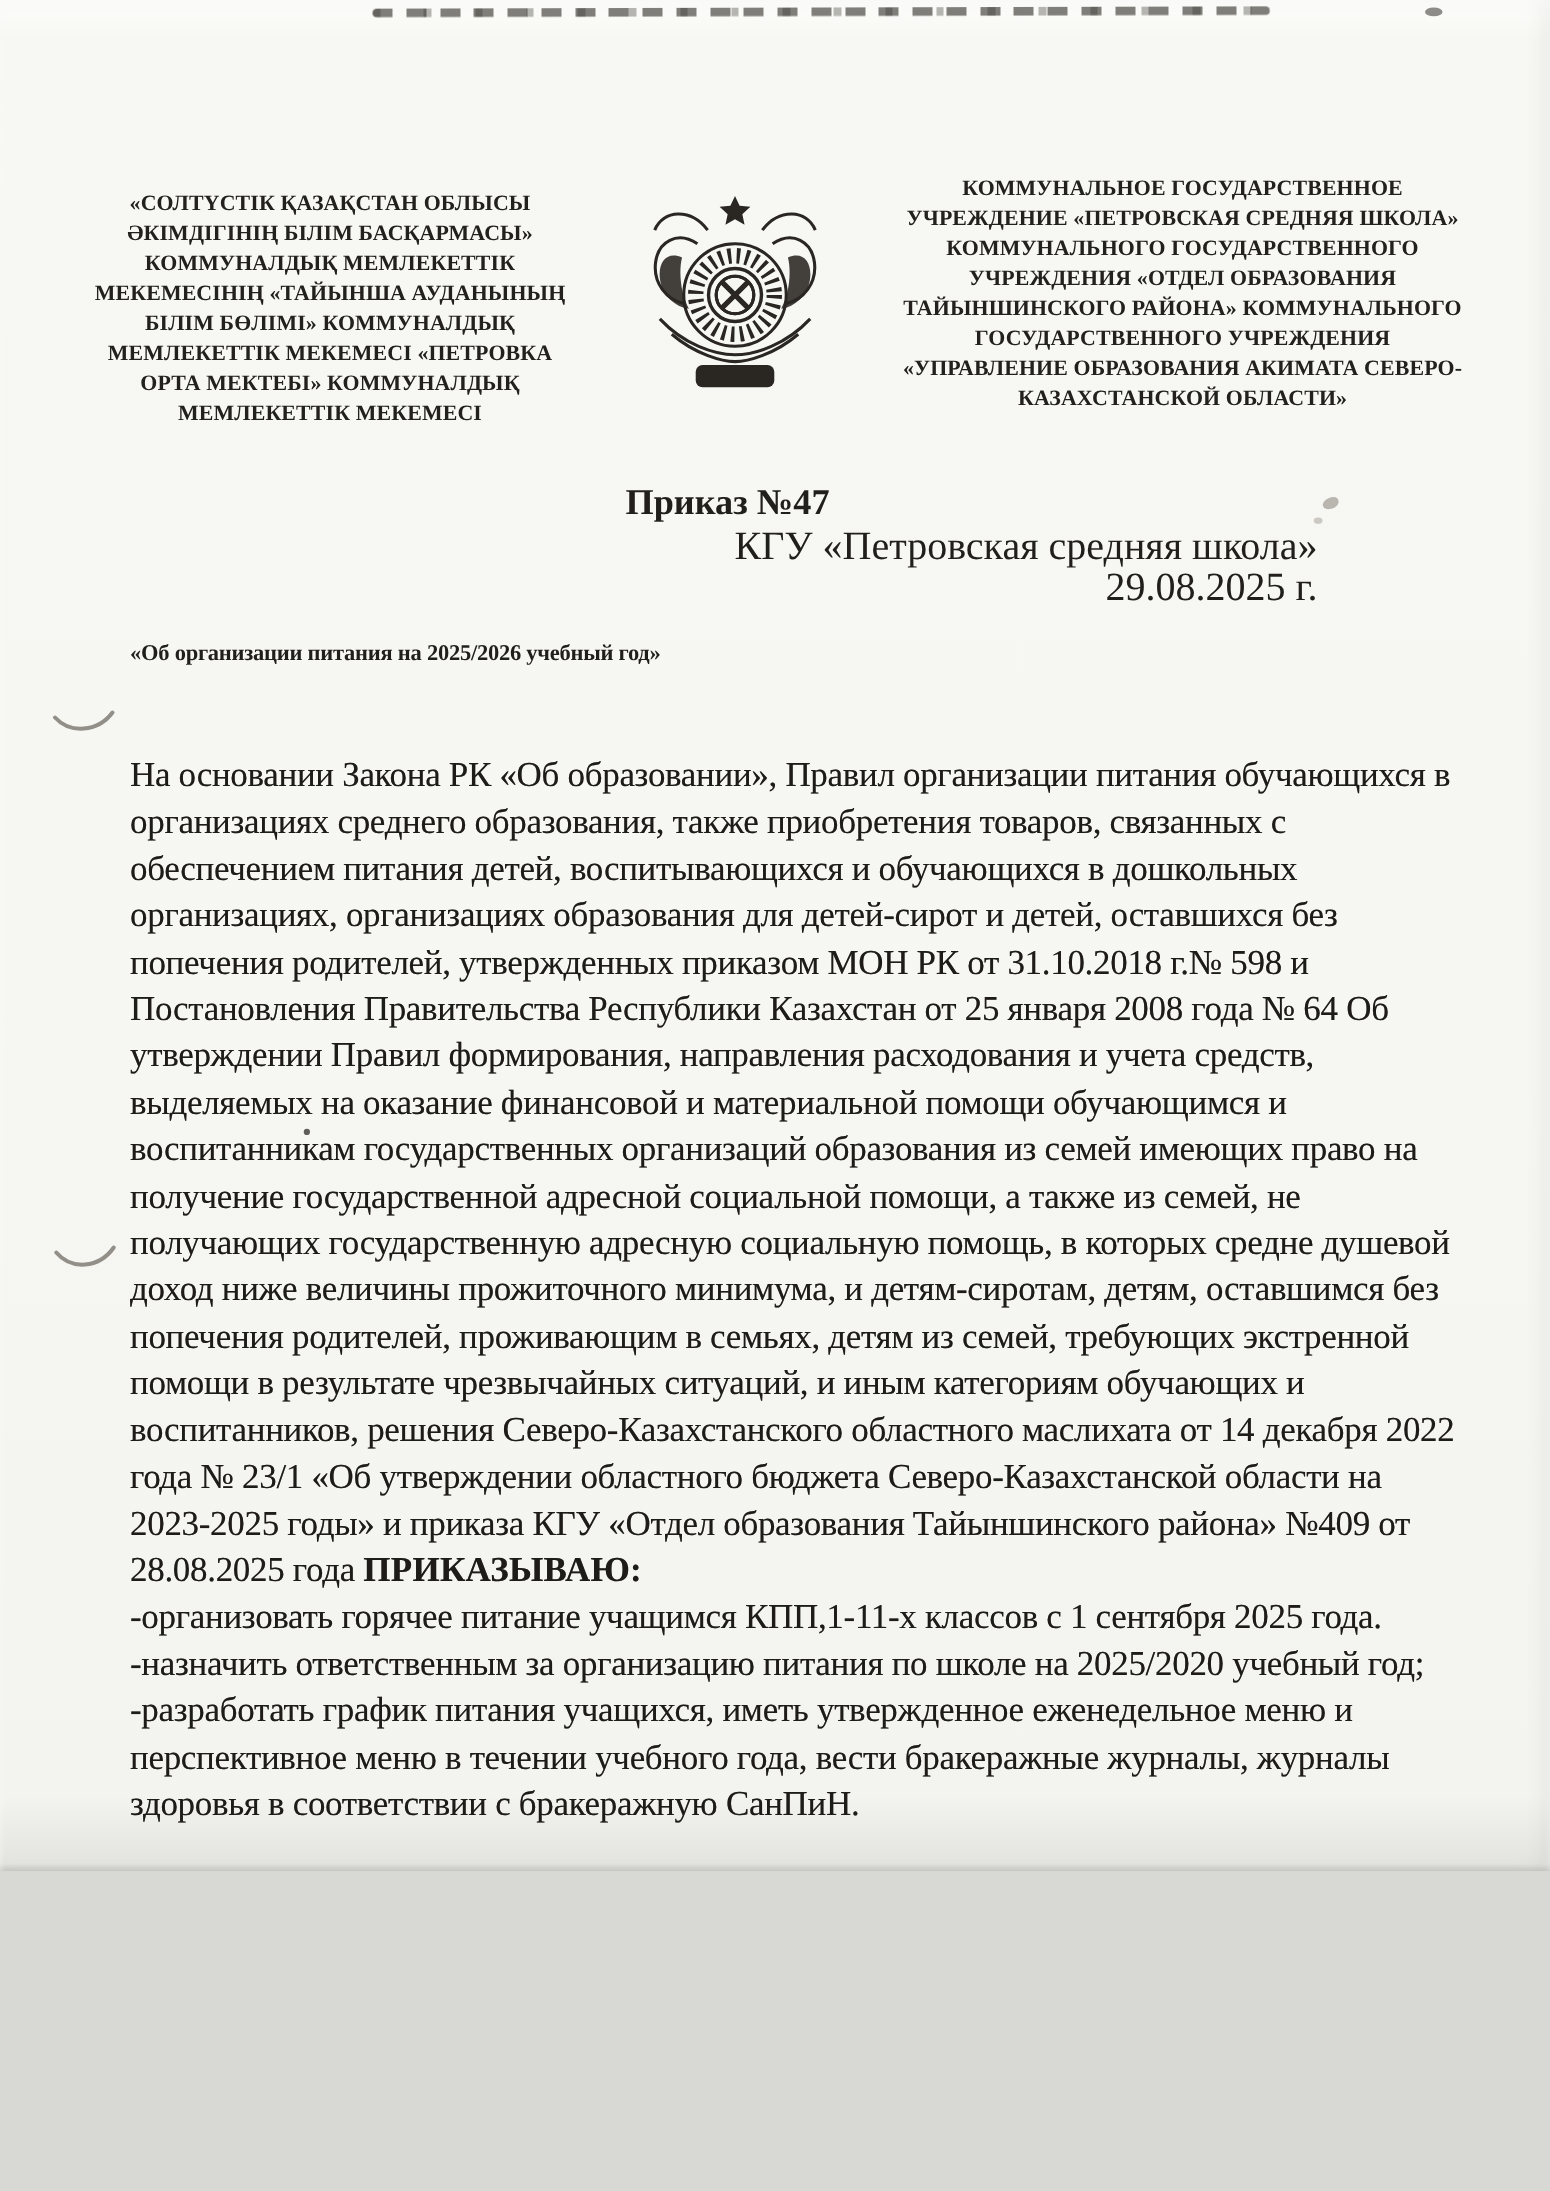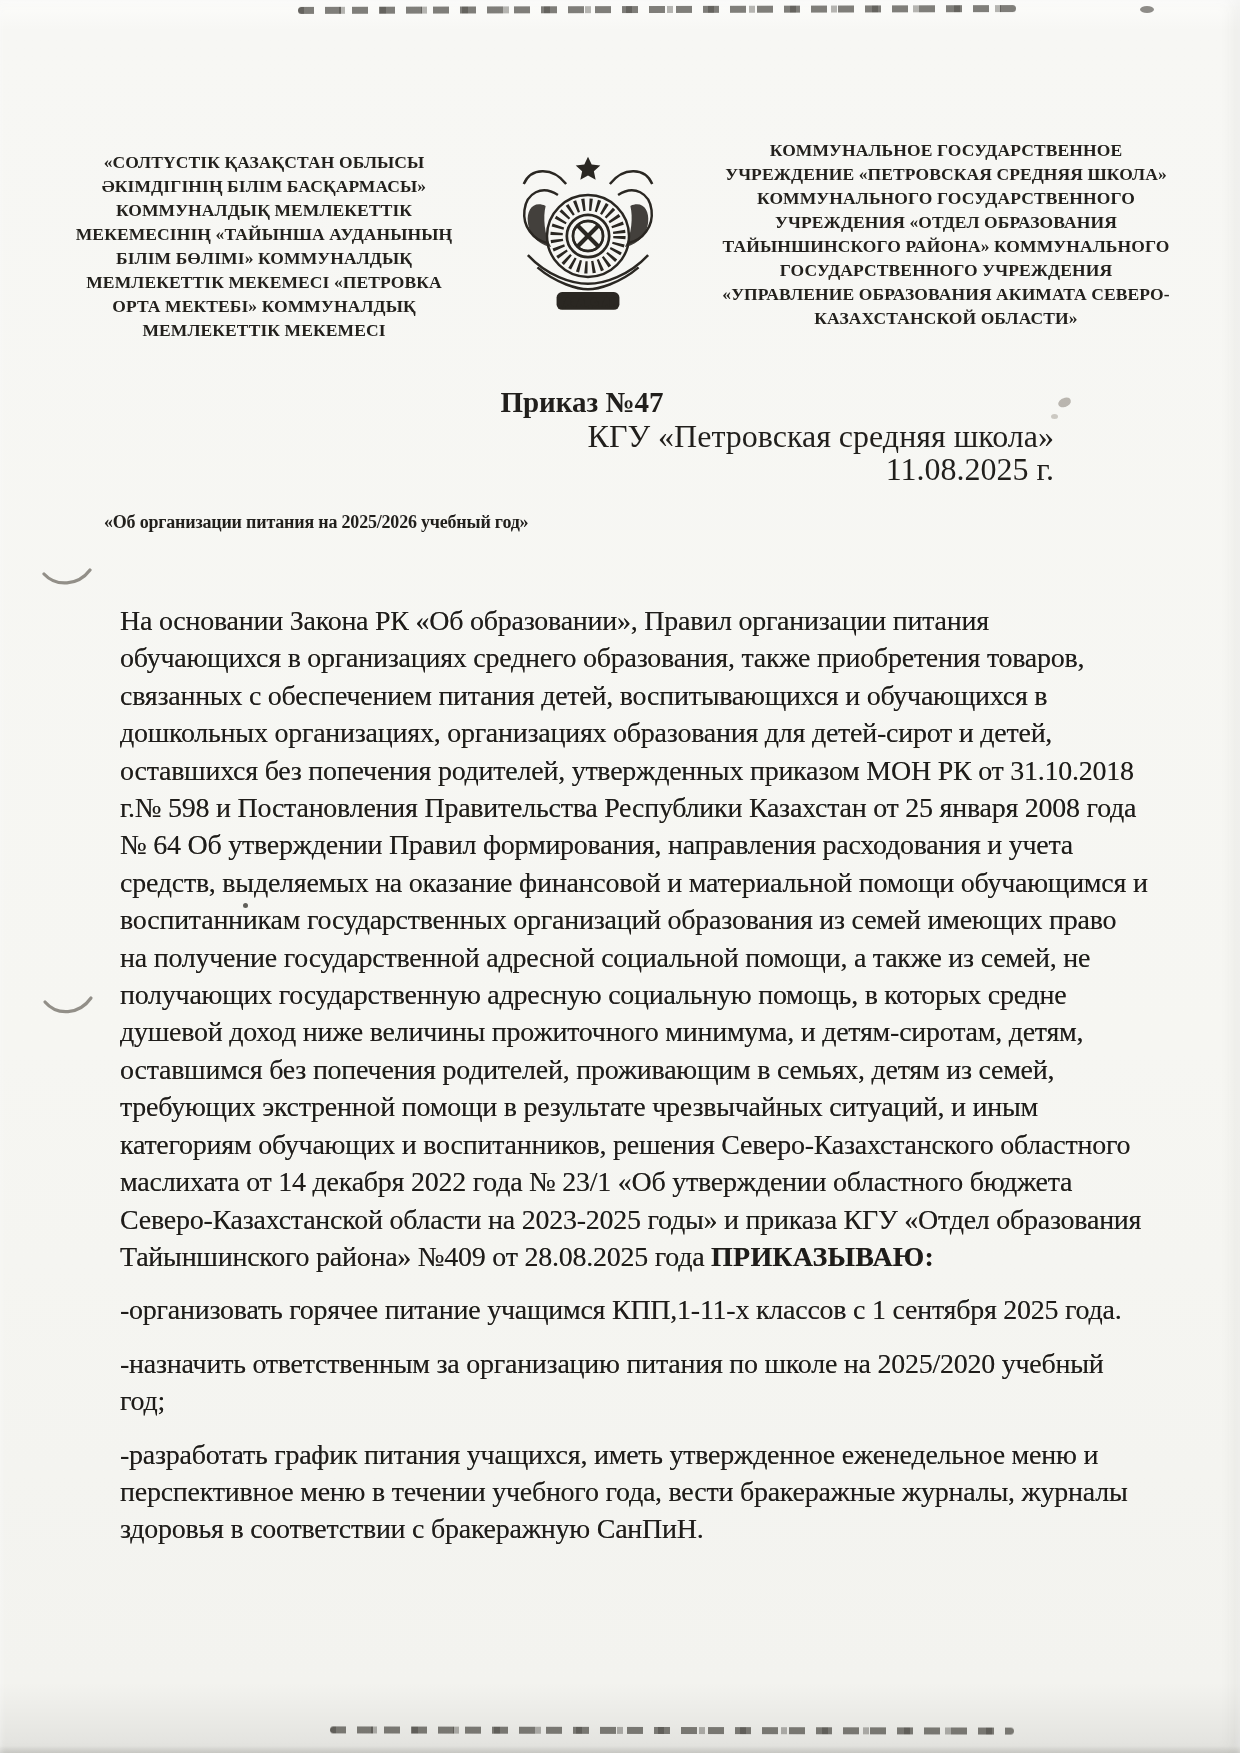--- a/index.html
+++ b/index.html
@@ -1,18 +1,18 @@
 <!DOCTYPE html>
 <html><head>
 <meta charset="utf-8">
 <style>
   html,body{margin:0;padding:0;background:#d8d8d4;}
   .page{
     position:relative;
-    width:1240px;height:1753px;
+    width:1240px;height:1497px;
     margin:0 auto;
     background:linear-gradient(180deg,#fdfdfb 0px,#f7f7f4 30px,#f6f6f2 60%,#f3f3ef 96%,#e3e3df 99.6%,#c9c9c4 100%);
     box-shadow:inset -8px 0 14px rgba(60,60,55,.05), inset 0 4px 6px rgba(255,255,255,.6);
     overflow:hidden;
     color:#211f1c;
     font-family:"Liberation Serif", serif;
   }
   
   .streak{
     position:absolute;height:7px;border-radius:4px;
@@ -52,21 +52,21 @@
   .issuer-block{text-align:right;padding-right:186px;font-size:32px;line-height:33px;margin-top:2px;}
   .subject{margin:18px 78px 0 104px;font-weight:bold;font-size:18px;line-height:36px;letter-spacing:-.2px;}
 
   
   .doc-body{
     margin:62px 76px 0 104px;
     font-size:28px;line-height:37.4px;letter-spacing:-.25px;
     color:#1e1c19;
     text-shadow:0 0 .5px rgba(30,28,25,.55);
   }
-  .doc-body p, .doc-body div{margin:16px;padding:0;}
+  .doc-body p, .doc-body div{margin:0;padding:0;}
   .decree{font-weight:bold;letter-spacing:.2px;}
 </style>
 </head>
 <body>
 
 <div class="page">
 
   <div class="streak streak-top"></div>
   <div class="streak streak-bottom"></div>
   <div class="corner-dot"></div>
@@ -121,21 +121,21 @@
       </span>
     </div>
 
     <div class="org org-right">КОММУНАЛЬНОЕ ГОСУДАРСТВЕННОЕ УЧРЕЖДЕНИЕ «ПЕТРОВСКАЯ СРЕДНЯЯ ШКОЛА» КОММУНАЛЬНОГО ГОСУДАРСТВЕННОГО УЧРЕЖДЕНИЯ «ОТДЕЛ ОБРАЗОВАНИЯ ТАЙЫНШИНСКОГО РАЙОНА» КОММУНАЛЬНОГО ГОСУДАРСТВЕННОГО УЧРЕЖДЕНИЯ «УПРАВЛЕНИЕ ОБРАЗОВАНИЯ АКИМАТА СЕВЕРО-КАЗАХСТАНСКОЙ ОБЛАСТИ»</div>
   </div>
 
   <div class="order-title">Приказ №47</div>
 
   <div class="issuer-block">
     <div>КГУ «Петровская средняя школа»</div>
-    <div>11.08.2025 г.</div>
+    <div>29.08.2025 г.</div>
   </div>
 
   <div class="subject">«Об организации питания на 2025/2026 учебный год»</div>
 
   <div class="doc-body">
     <p><span>На основании Закона РК «Об образовании», Правил организации питания обучающихся в организациях среднего образования, также приобретения товаров, связанных с обеспечением питания детей, воспитывающихся и обучающихся в дошкольных организациях, организациях образования для детей-сирот и детей, оставшихся без попечения родителей, утвержденных приказом МОН РК от 31.10.2018 г.№ 598 и Постановления Правительства Республики Казахстан от 25 января 2008 года № 64 Об утверждении Правил формирования, направления расходования и учета средств, выделяемых на оказание финансовой и материальной помощи обучающимся и воспитанникам государственных организаций образования из семей имеющих право на получение государственной адресной социальной помощи, а также из семей, не получающих государственную адресную социальную помощь, в которых средне душевой доход ниже величины прожиточного минимума, и детям-сиротам, детям, оставшимся без попечения родителей, проживающим в семьях, детям из семей, требующих экстренной помощи в результате чрезвычайных ситуаций, и иным категориям обучающих и воспитанников, решения Северо-Казахстанского областного маслихата от 14 декабря 2022 года № 23/1 «Об утверждении областного бюджета Северо-Казахстанской области на 2023-2025 годы» и приказа КГУ «Отдел образования Тайыншинского района» №409 от 28.08.2025 года</span> <span class="decree">ПРИКАЗЫВАЮ:</span></p>
     <div>-организовать горячее питание учащимся КПП,1-11-х классов с 1 сентября 2025 года.</div>
     <div>-назначить ответственным за организацию питания по школе на 2025/2020 учебный год;</div>
     <div>-разработать график питания учащихся, иметь утвержденное еженедельное меню и перспективное меню в течении учебного года, вести бракеражные журналы, журналы здоровья в соответствии с бракеражную СанПиН.</div>
   </div>

